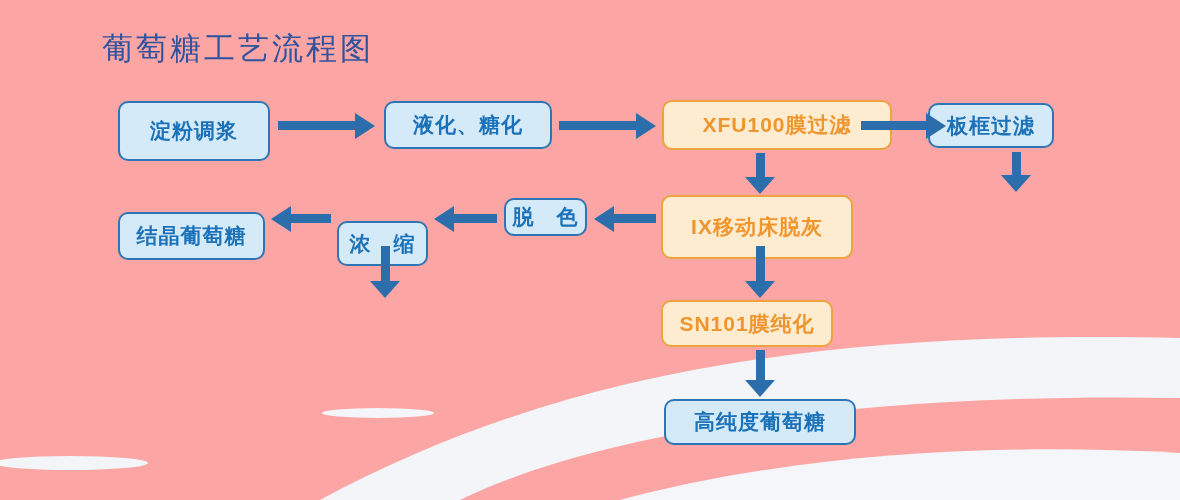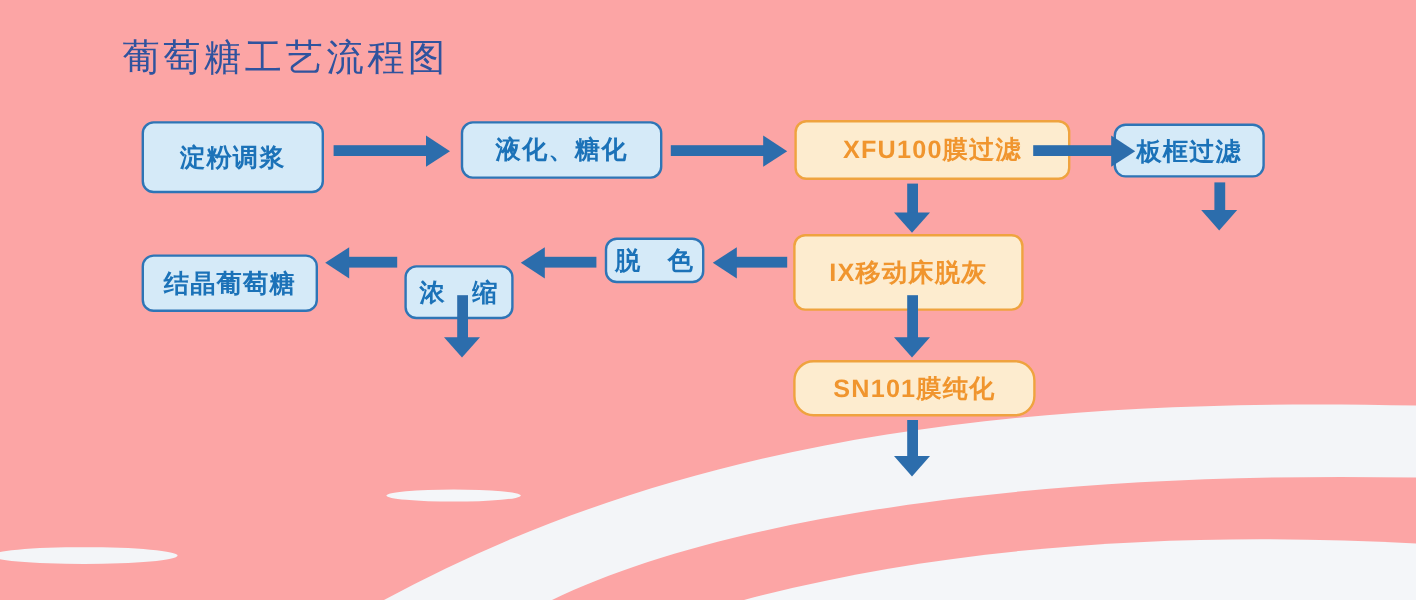--- a/index.html
+++ b/index.html
@@ -63,22 +63,23 @@
   <div class="node blue" style="left:118px;top:101px;width:152px;height:60px;">淀粉调浆</div>
   <div class="node blue" style="left:384px;top:101px;width:168px;height:48px;font-family:Liberation Serif, serif;">液化、糖化</div>
   <div class="node orange" style="left:662px;top:100px;width:230px;height:50px;">XFU100膜过滤</div>
   <div class="node blue" style="left:928px;top:103px;width:126px;height:45px;">板框过滤</div>
 
   <div class="node orange" style="left:661px;top:195px;width:192px;height:64px;">IX移动床脱灰</div>
   <div class="node blue" style="left:504px;top:198px;width:83px;height:38px;">脱　色</div>
   <div class="node blue" style="left:337px;top:197px;width:91px;height:45px;margin-top:24px;">浓　缩</div>
   <div class="node blue" style="left:118px;top:212px;width:147px;height:48px;">结晶葡萄糖</div>
 
-  <div class="node orange" style="left:661px;top:300px;width:202px;height:47px;border-radius:17px;">SN101膜纯化</div>
+  <div class="node orange" style="left:661px;top:300px;width:172px;height:47px;">SN101膜纯化</div>
 
+  <div class="node blue" style="left:664px;top:399px;width:192px;height:46px;">高纯度葡萄糖</div>
 
   <div class="arr arr-h arr-right" style="left:278px;top:113px;width:97px;">
     <div class="shaft"></div>
     <div class="head"></div>
   </div>
   <div class="arr arr-h arr-right" style="left:559px;top:113px;width:97px;">
     <div class="shaft"></div>
     <div class="head"></div>
   </div>
   <div class="arr arr-h arr-right" style="left:861px;top:113px;width:85px;">

